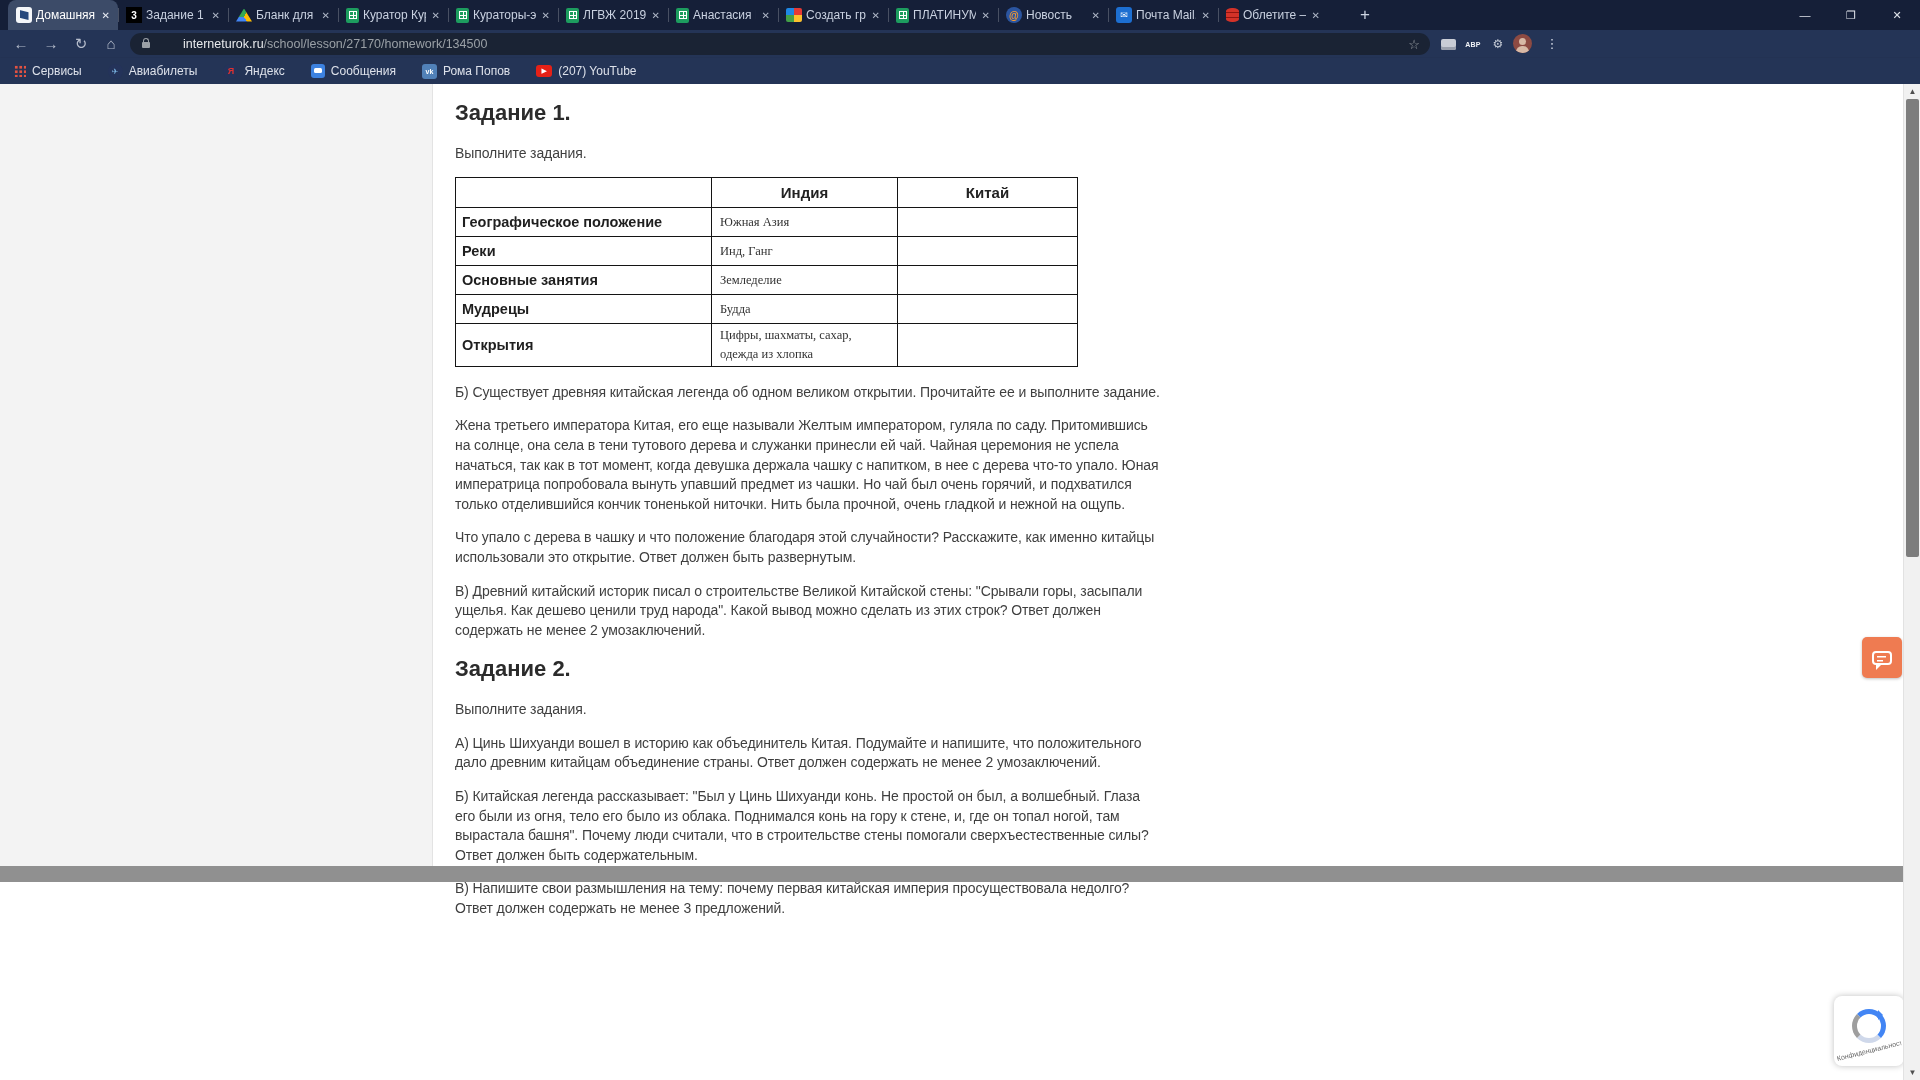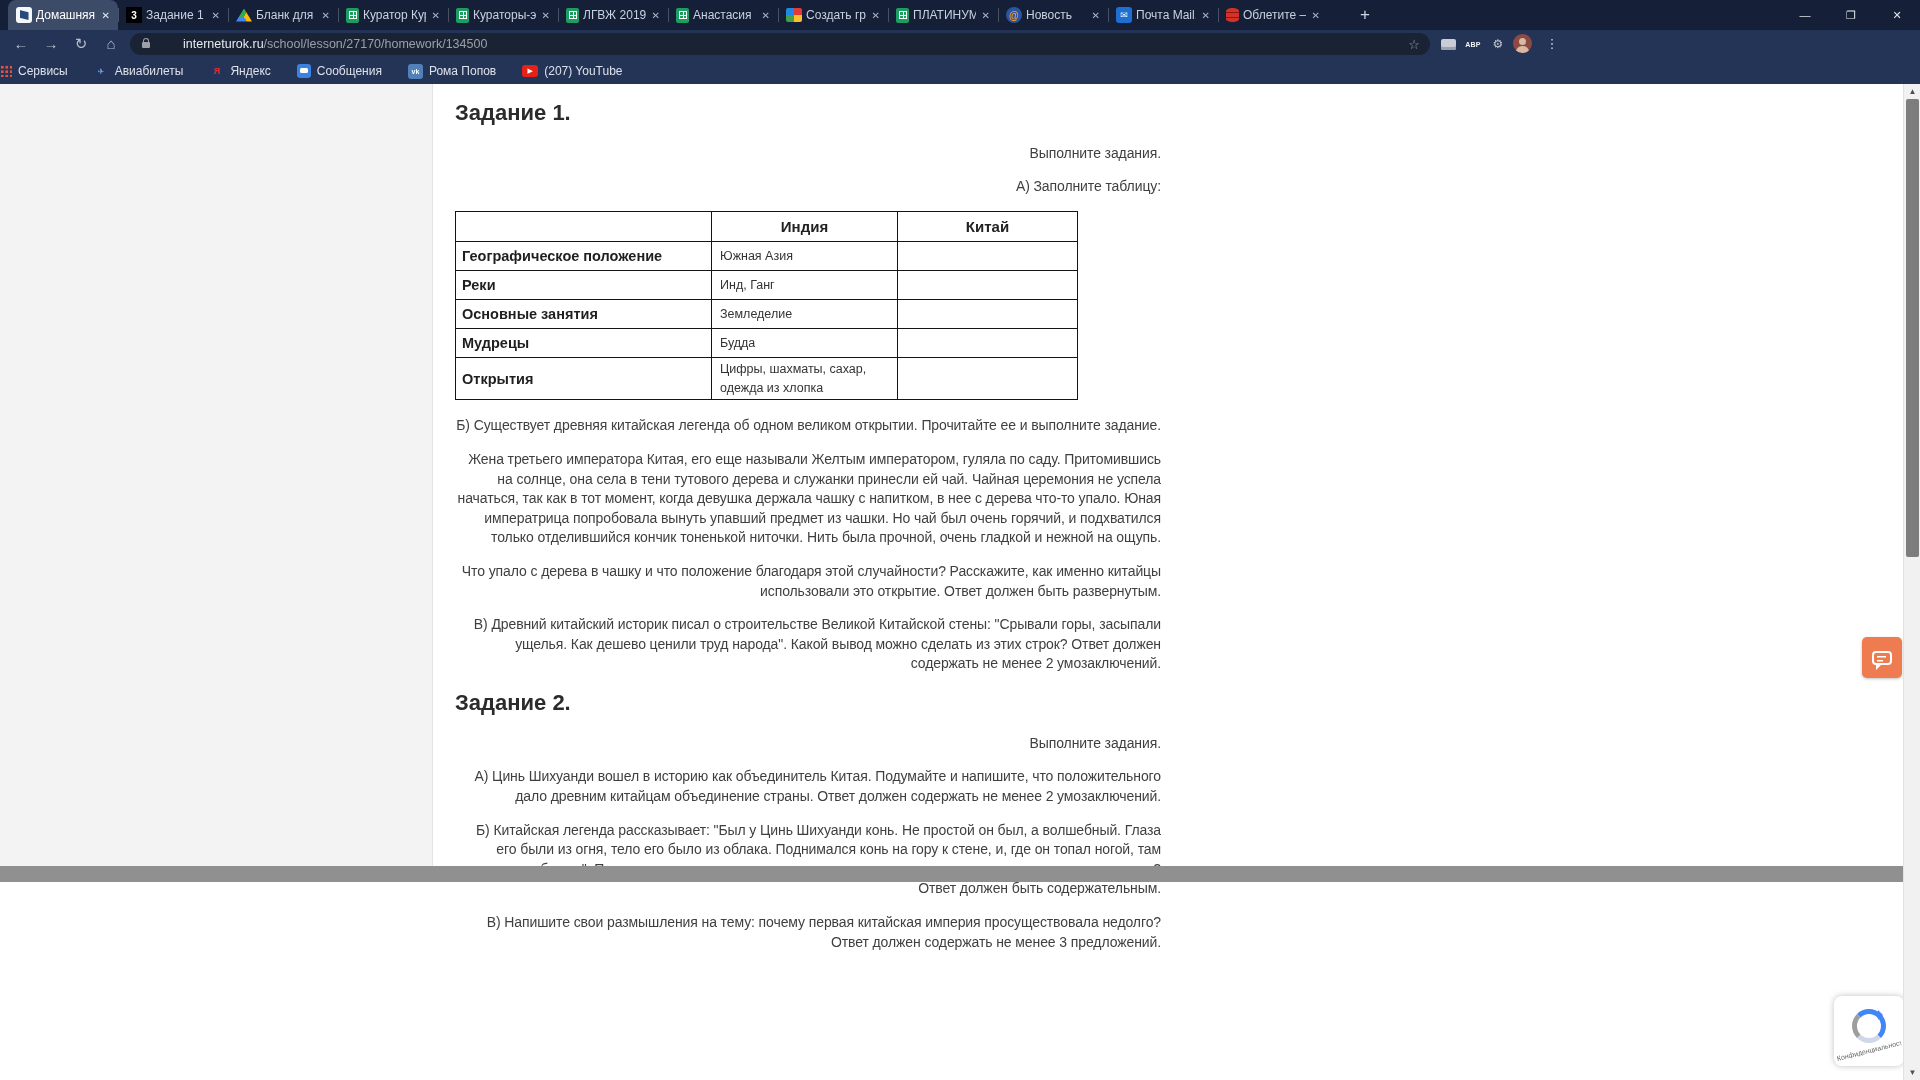--- a/index.html
+++ b/index.html
@@ -45,46 +45,46 @@
   .ext { position:absolute; top:4px; height:20px; display:flex; align-items:center; justify-content:center; }
   .ext-kbd { left:1438px; width:20px; } .ext-kbd i { display:block; width:15px; height:11px; background:#c9cdd6; border-radius:2px; box-shadow:inset 0 -3px 0 #9aa0ad; }
   .ext-abp { left:1462px; width:22px; color:#f2f4f8; font-size:7px; font-weight:bold; letter-spacing:.3px; }
   .ext-puzzle { left:1488px; width:20px; color:#c3c9d4; font-size:12px; }
   .avatar { position:absolute; left:1513px; top:4px; width:19px; height:19px; border-radius:50%; background:#8d4a42; overflow:hidden; }
   .avatar::before { content:''; position:absolute; left:6px; top:4px; width:7px; height:7px; border-radius:50%; background:#d8b9a6; }
   .avatar::after { content:''; position:absolute; left:3px; top:12px; width:13px; height:8px; border-radius:6px 6px 0 0; background:#d8b9a6; }
   .menu-dots { position:absolute; left:1543px; top:3px; width:18px; height:22px; color:#cfd5e2; font-size:13px; text-align:center; line-height:22px; }
 
   
-  .bkbar { position:absolute; left:0; top:58px; width:1920px; height:26px; background:#243456; display:flex; align-items:center; box-shadow:0 1px 2px rgba(0,0,0,.35); }
+  .bkbar { position:absolute; left:0; top:58px; width:1920px; height:26px; background:#243456; display:flex; align-items:center; padding-left:14px; box-shadow:0 1px 2px rgba(0,0,0,.35); }
   .bk { display:flex; align-items:center; margin-right:26px; color:#dde1ea; font-size:12px; }
   .bk .bi { margin-right:6px; display:flex; align-items:center; justify-content:center; }
   .bi-grid { width:12px; height:12px; background:radial-gradient(circle 1.5px, #e25241 98%, transparent) 0 0/4.5px 4.5px; }
   .bi-circ { width:15px; height:15px; border-radius:50%; background:#24335a; color:#7ab3e0; font-size:8px; }
   .bi-circ.ya { color:#e03131; font-weight:bold; font-size:9px; }
   .bi-msg { width:14px; height:14px; border-radius:3px; background:#3d82e0; position:relative; }
   .bi-msg::before { content:''; position:absolute; left:3px; top:3.5px; width:8px; height:5.5px; background:#fff; border-radius:1.5px; }
   .bi-vk { width:15px; height:15px; border-radius:3px; background:#5181b8; color:#fff; font-size:7px; font-weight:bold; }
   .bi-yt { width:16px; height:12px; border-radius:3px; background:#e62117; color:#fff; font-size:7px; }
 
   
   .viewport { position:absolute; left:0; top:84px; width:1920px; height:996px; background:#fff; }
   .gutter-left { position:absolute; left:0; top:0; width:433px; height:782px; background:#f3f3f3; border-right:1px solid #e3e3e3; }
   .pagecard { position:absolute; left:434px; top:0; width:1469px; height:782px; background:#fff; }
   .content { padding:14px 0 0 21px; width:730px; color:#3f3f3f; font-size:14px; line-height:1.4; }
   .task-title { font-size:22px; font-weight:bold; color:#2b2b2b; margin:0 0 15px; }
-  .content p { margin:0 0 14px; width:706px; letter-spacing:-.1px;text-align:right; }
+  .content p { margin:0 0 14px; width:706px; letter-spacing:-.1px; }
   .task2 { }
 
   table.hw { border-collapse:collapse; table-layout:fixed; width:622px; margin:2px 0 16px; }
   table.hw th, table.hw td { border:1px solid #141414; vertical-align:middle; }
   table.hw col.c1 { width:256px; } table.hw col.c2 { width:186px; } table.hw col.c3 { width:180px; }
   table.hw thead th { height:30px; font-size:15px; font-weight:bold; color:#222; text-align:center; }
   table.hw tbody th { height:29px; text-align:left; padding:2px 6px; font-size:14.5px; color:#1f1f1f; }
-  table.hw tbody td { font-size:12.5px; color:#333; padding:2px 8px; line-height:1.5; }
+  table.hw tbody td { font-size:12.5px; color:#333; padding:2px 8px; line-height:1.5;font-family:Liberation Serif, serif; }
 
   .footer-band { position:absolute; left:0; top:782px; width:1903px; height:16px; background:#909090; }
 
   
   .scrollbar { position:absolute; right:0; top:0; width:17px; height:996px; background:#f1f1f1; border-left:1px solid #e2e2e2; }
   .sb-arrow { position:absolute; left:0; width:17px; height:15px; color:#4e4e4e; font-size:8px; text-align:center; line-height:15px; }
   .sb-up { top:0; } .sb-down { bottom:0; }
   .sb-thumb { position:absolute; left:2px; top:15px; width:13px; height:458px; background:#7d7d7d; border-radius:2px; }
 
   
@@ -234,21 +234,20 @@
 </div>
 
 <div class="viewport">
   <div class="gutter-left"></div>
 
   <div class="pagecard">
     <div class="content">
 
       <div class="task-title">Задание 1.</div>
       <p>Выполните задания.</p>
-      <p>А) Заполните таблицу:</p>
 
       <table class="hw">
         <colgroup>
             <col class="c1">
             <col class="c2">
             <col class="c3">
           </colgroup>
         <thead>
           <tr>
             <th></th>

